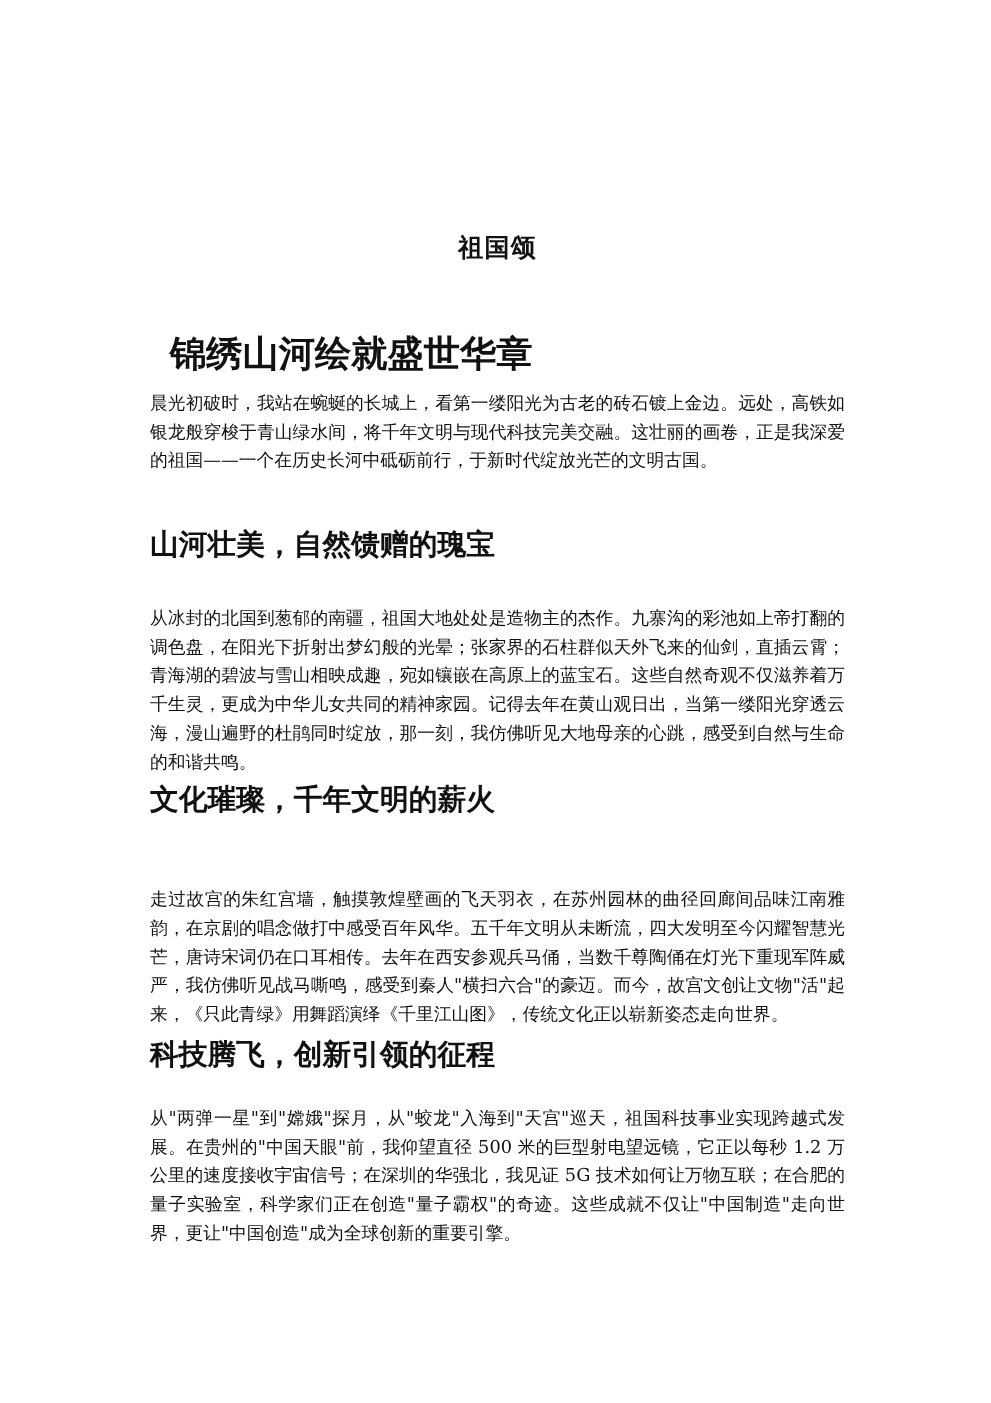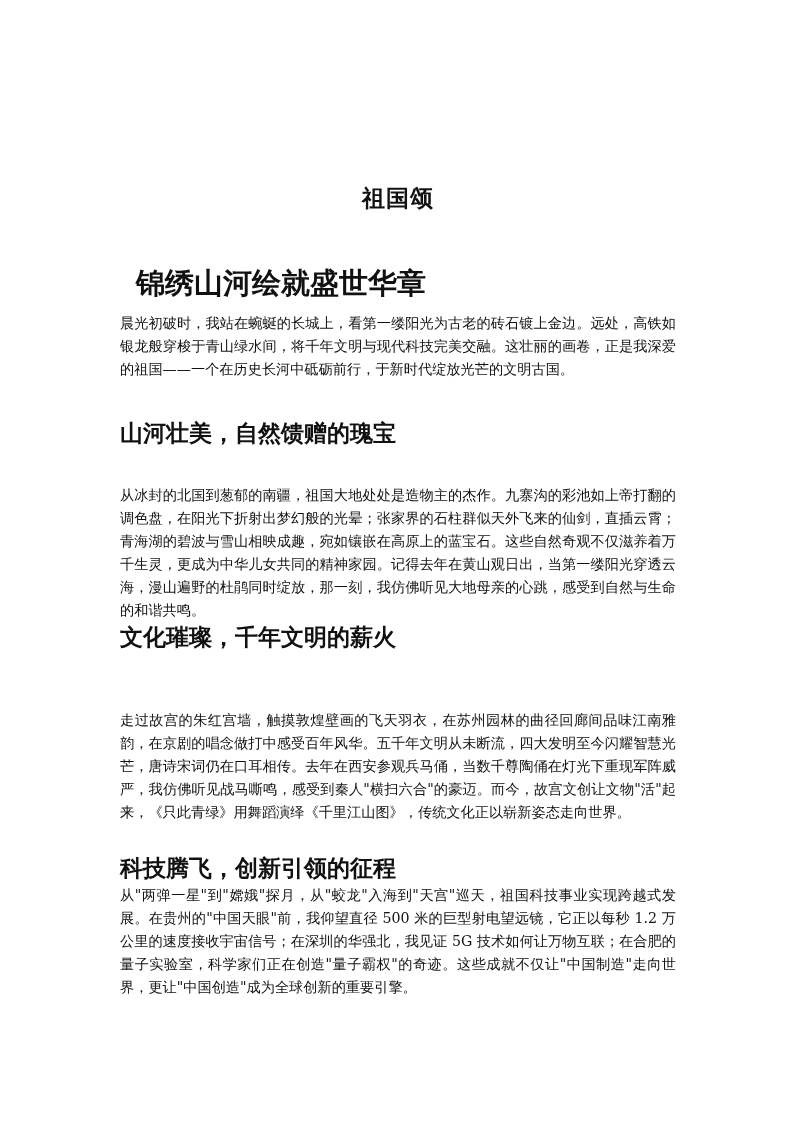--- a/index.html
+++ b/index.html
@@ -1,37 +1,37 @@
 <!DOCTYPE html>
 <html><head>
 <meta charset="utf-8">
 <style>
   html, body { margin: 0; padding: 0; background: #ffffff; }
   body { width: 793px; height: 1122px; position: relative; overflow: hidden;
          font-family: "DejaVu Serif", "Liberation Serif", serif; color: #111; }
   .page { position: absolute; left: 120px; top: 0; width: 556px; }
   .title { position: absolute; left: 0; width: 556px; top: 180px; text-align: center;
            font-family: "DejaVu Sans", "Liberation Sans", sans-serif; font-weight: bold;
-           font-size: 23px; line-height: 36px; letter-spacing: 1px; }
+           font-size: 20px; line-height: 36px; letter-spacing: 1px; }
   .h1 { position: absolute; left: 0; top: 248px; font-family: "DejaVu Sans", "Liberation Sans", sans-serif;
         font-weight: bold; font-size: 29px; line-height: 38px; margin: 16px; }
-  .h2 { position: absolute; left: 0; font-family: Liberation Mono, monospace;
+  .h2 { position: absolute; left: 0; font-family: Liberation Sans, sans-serif;
         font-weight: bold; font-size: 23px; line-height: 30px; margin: 0; }
   .p { position: absolute; left: 0; width: 556px; font-size: 14.2px; line-height: 23px;
        text-align: justify; margin: 0; }
 </style>
 </head>
 <body>
 
 <div class="page">
   <div class="title">祖国颂</div>
   <h1 class="h1">锦绣山河绘就盛世华章</h1>
   <p class="p" style="top:312px;">晨光初破时，我站在蜿蜒的长城上，看第一缕阳光为古老的砖石镀上金边。远处，高铁如银龙般穿梭于青山绿水间，将千年文明与现代科技完美交融。这壮丽的画卷，正是我深爱的祖国——一个在历史长河中砥砺前行，于新时代绽放光芒的文明古国。</p>
 
   <h2 class="h2" style="top:420px;">山河壮美，自然馈赠的瑰宝</h2>
   <p class="p" style="top:484px;">从冰封的北国到葱郁的南疆，祖国大地处处是造物主的杰作。九寨沟的彩池如上帝打翻的调色盘，在阳光下折射出梦幻般的光晕；张家界的石柱群似天外飞来的仙剑，直插云霄；青海湖的碧波与雪山相映成趣，宛如镶嵌在高原上的蓝宝石。这些自然奇观不仅滋养着万千生灵，更成为中华儿女共同的精神家园。记得去年在黄山观日出，当第一缕阳光穿透云海，漫山遍野的杜鹃同时绽放，那一刻，我仿佛听见大地母亲的心跳，感受到自然与生命的和谐共鸣。</p>
 
   <h2 class="h2" style="top:624px;">文化璀璨，千年文明的薪火</h2>
   <p class="p" style="top:709px;">走过故宫的朱红宫墙，触摸敦煌壁画的飞天羽衣，在苏州园林的曲径回廊间品味江南雅韵，在京剧的唱念做打中感受百年风华。五千年文明从未断流，四大发明至今闪耀智慧光芒，唐诗宋词仍在口耳相传。去年在西安参观兵马俑，当数千尊陶俑在灯光下重现军阵威严，我仿佛听见战马嘶鸣，感受到秦人"横扫六合"的豪迈。而今，故宫文创让文物"活"起来，《只此青绿》用舞蹈演绎《千里江山图》，传统文化正以崭新姿态走向世界。</p>
 
-  <h2 class="h2" style="top:828px;margin-top:27px;">科技腾飞，创新引领的征程</h2>
+  <h2 class="h2" style="top:828px;">科技腾飞，创新引领的征程</h2>
   <p class="p" style="top:884px;">从"两弹一星"到"嫦娥"探月，从"蛟龙"入海到"天宫"巡天，祖国科技事业实现跨越式发展。在贵州的"中国天眼"前，我仰望直径 500 米的巨型射电望远镜，它正以每秒 1.2 万公里的速度接收宇宙信号；在深圳的华强北，我见证 5G 技术如何让万物互联；在合肥的量子实验室，科学家们正在创造"量子霸权"的奇迹。这些成就不仅让"中国制造"走向世界，更让"中国创造"成为全球创新的重要引擎。</p>
 </div>
 
 </body></html>

